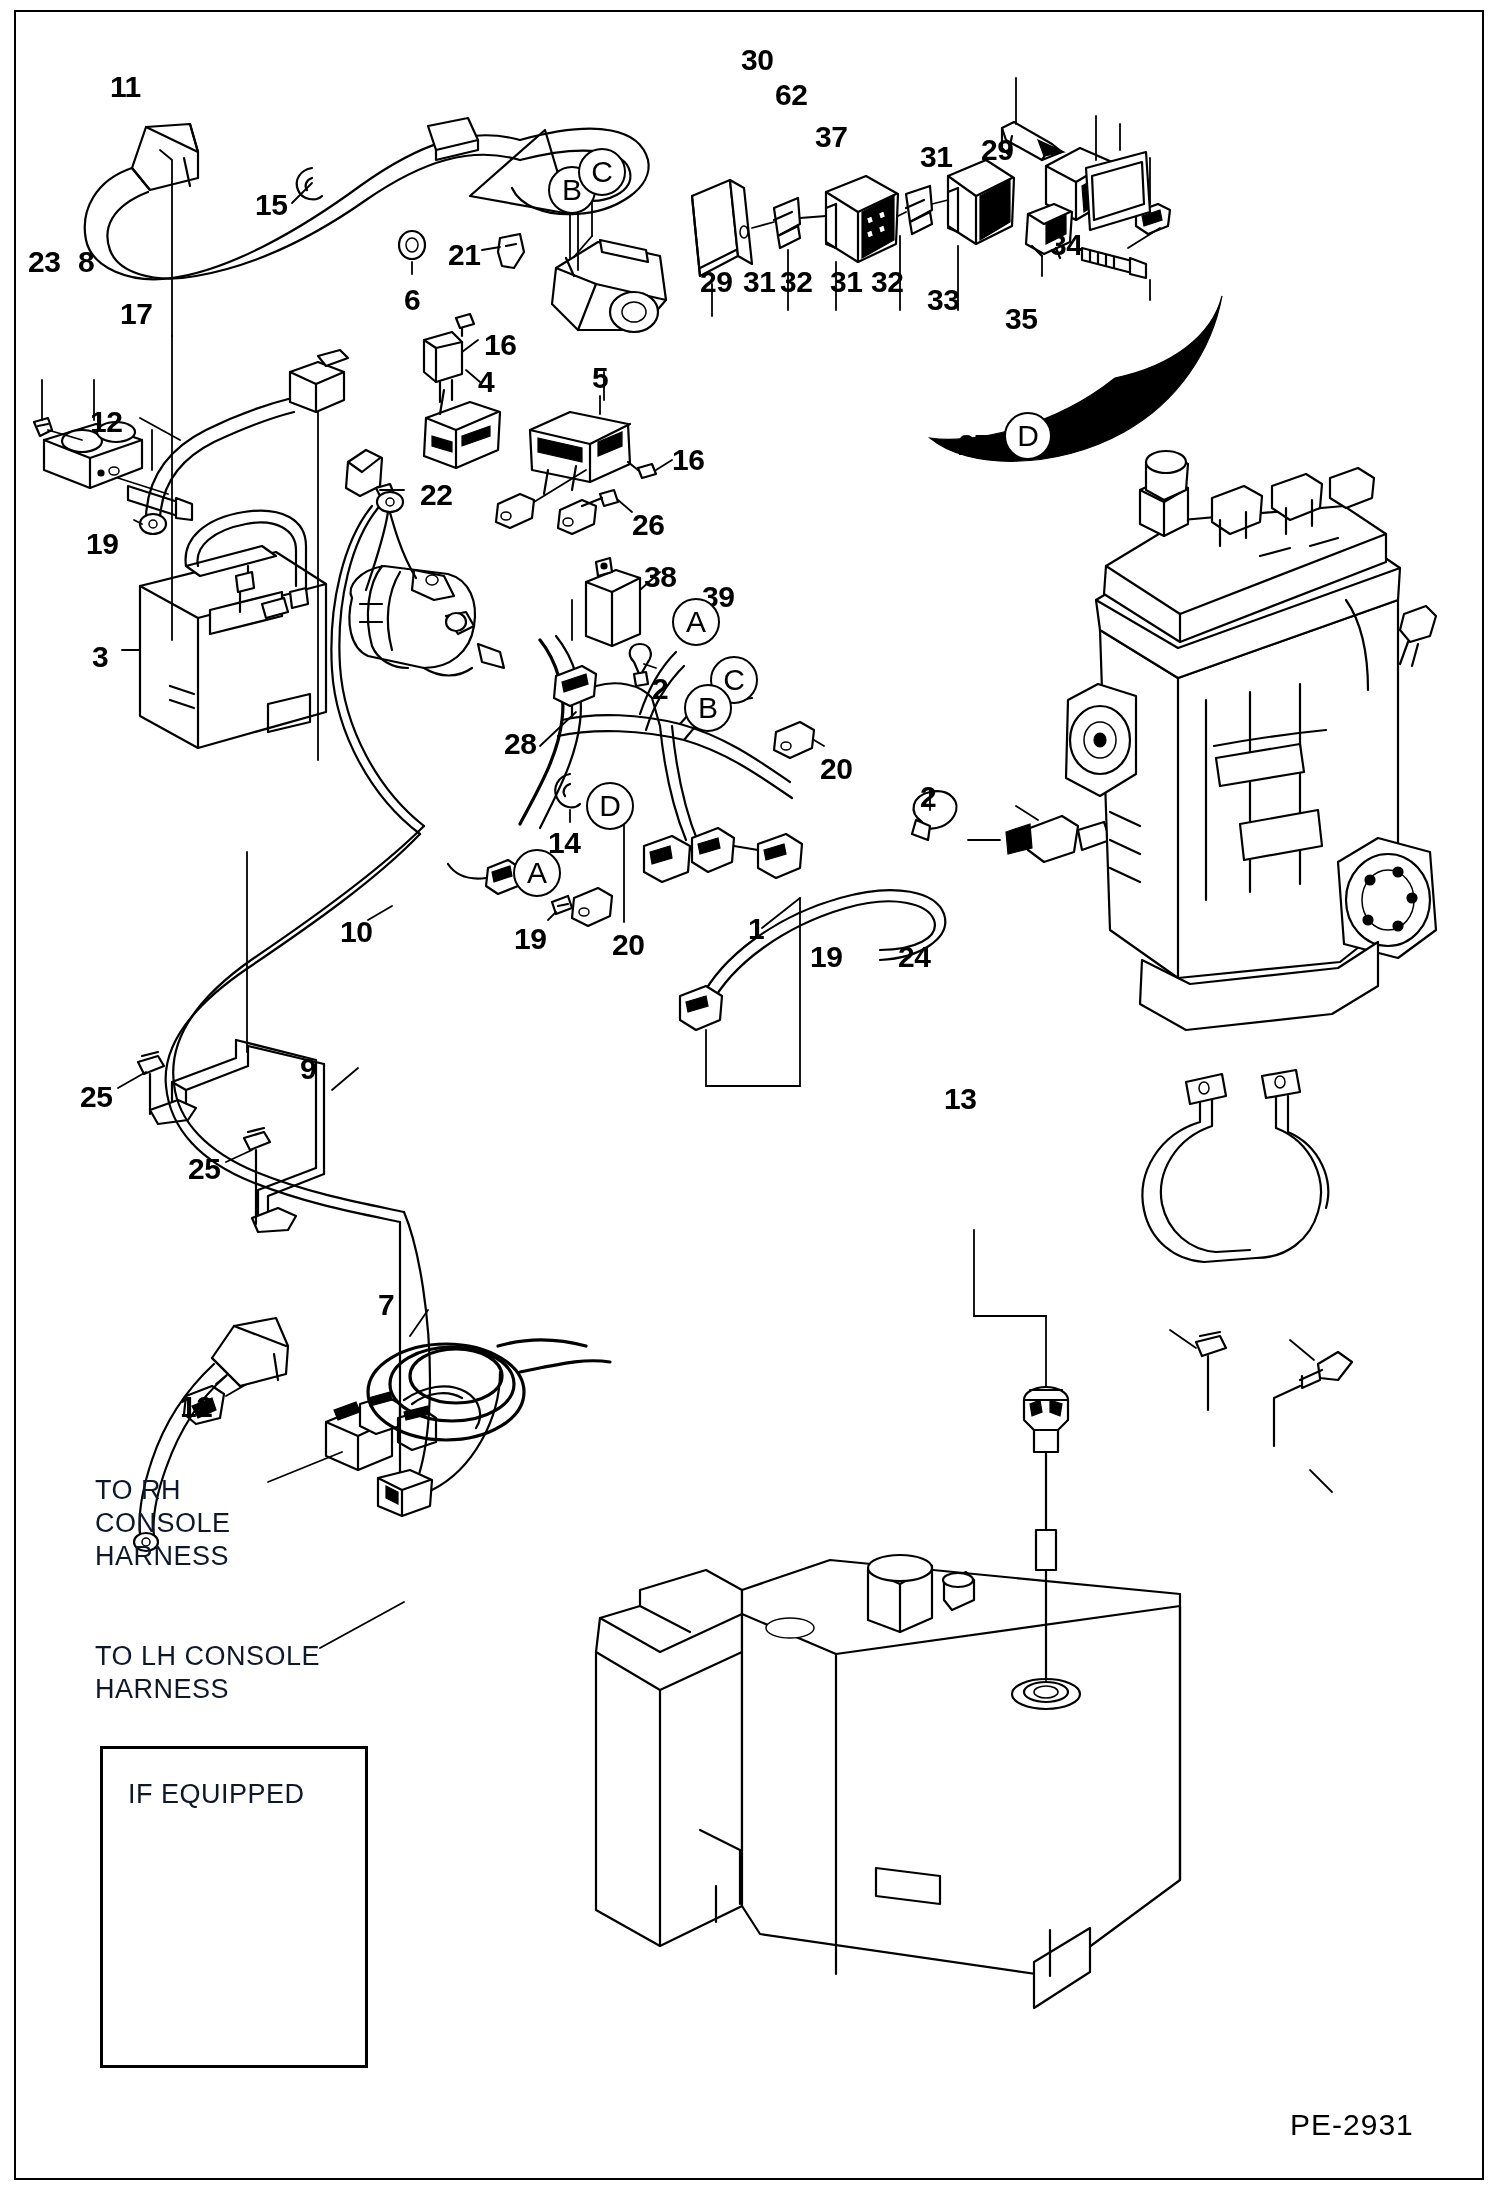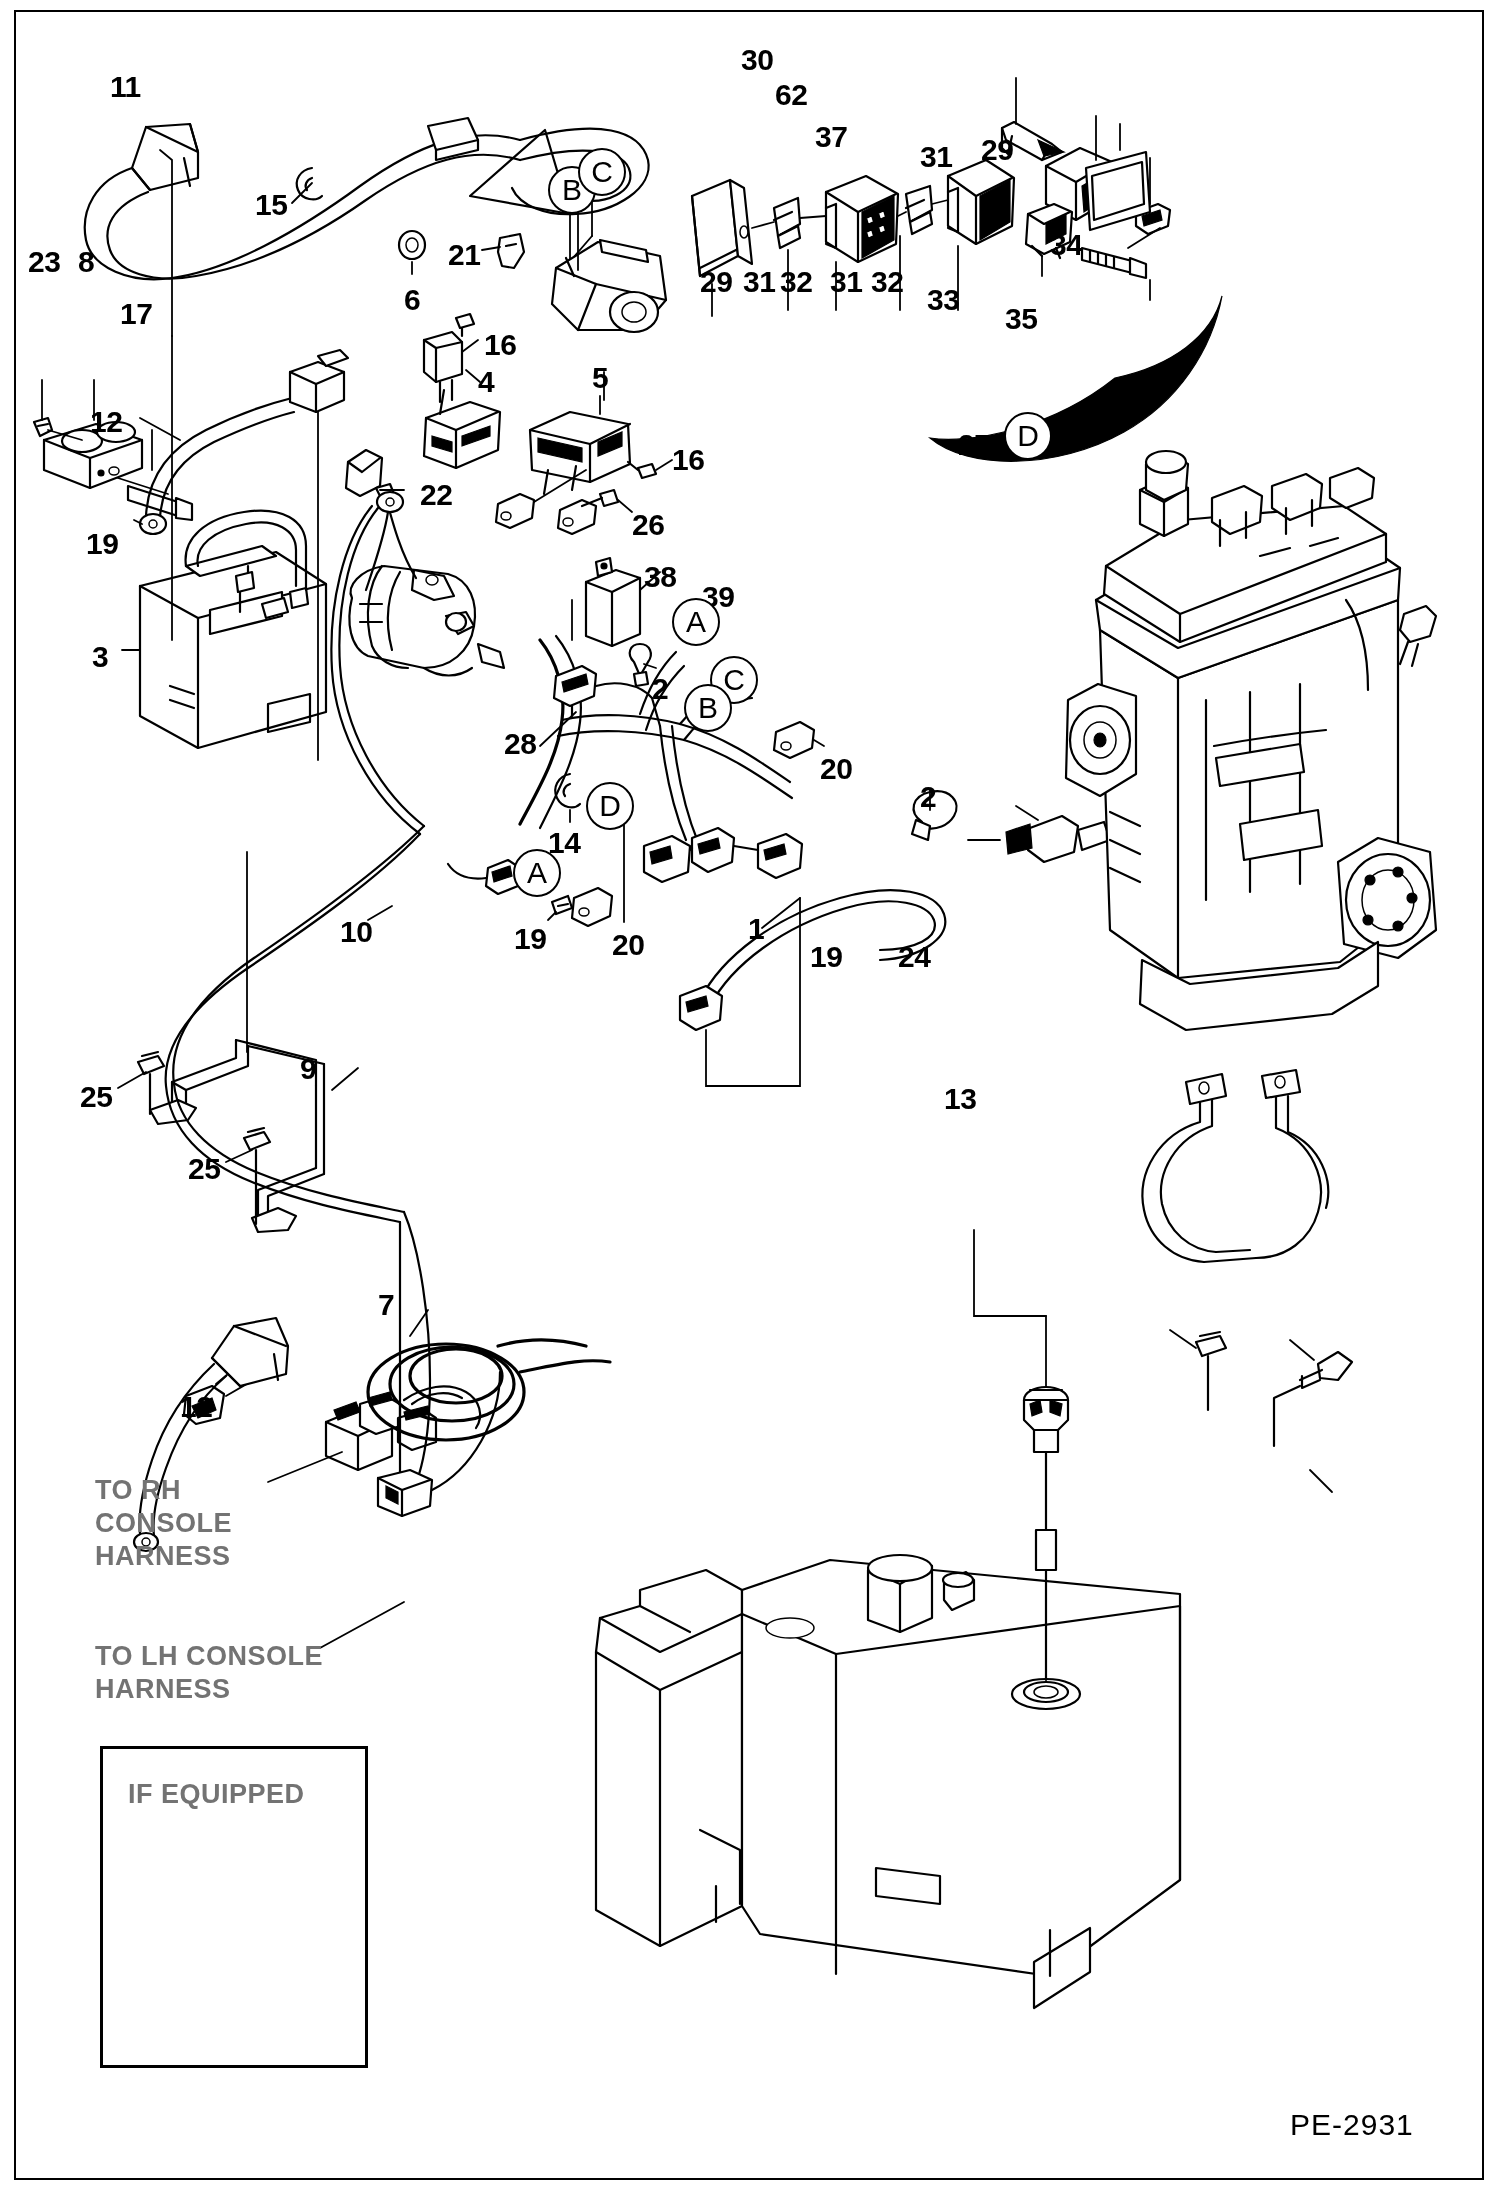--- a/index.html
+++ b/index.html
@@ -2,21 +2,21 @@
 <html><head>
 <meta charset="utf-8">
 <title>PE-2931</title>
 <style>
   html,body{margin:0;padding:0;background:#ffffff;}
   body{font-family:"Liberation Sans",sans-serif;}
   #page{position:relative;width:1498px;height:2193px;background:#fff;overflow:hidden;}
   #frame{position:absolute;left:14px;top:10px;width:1470px;height:2170px;border:2px solid #000;box-sizing:border-box;}
   .cal{position:absolute;font-weight:bold;color:#000;letter-spacing:-0.5px;}
   .num{font-size:30px;font-weight:bold;}
-  .txt{position:absolute;font-size:27px;font-weight:bold;letter-spacing:0.5px;line-height:1.22;color:#737373;}
+  .txt{position:absolute;font-size:27px;font-weight:normal;letter-spacing:0.5px;line-height:1.22;color:#0f172a;}
   .circ{position:absolute;width:44px;height:44px;border:2.2px solid #000;border-radius:50%;background:#fff;
         display:flex;align-items:center;justify-content:center;font-size:30px;font-weight:normal;color:#000;}
   .ifbox{position:absolute;border:3px solid #000;box-sizing:border-box;background:#fff;}
   .pn{position:absolute;font-size:30px;font-weight:normal;letter-spacing:1px;}
   svg{position:absolute;left:0;top:0;overflow:visible;}
   .s{fill:none;stroke:#000;stroke-width:2.2;stroke-linejoin:round;stroke-linecap:round;}
   .sT{fill:none;stroke:#000;stroke-width:1.5;stroke-linejoin:round;stroke-linecap:round;}
   .sH{fill:none;stroke:#000;stroke-width:3.2;stroke-linejoin:round;stroke-linecap:round;}
   .fw{fill:#fff;stroke:#000;stroke-width:2.2;stroke-linejoin:round;}
   .fwT{fill:#fff;stroke:#000;stroke-width:1.5;stroke-linejoin:round;}

